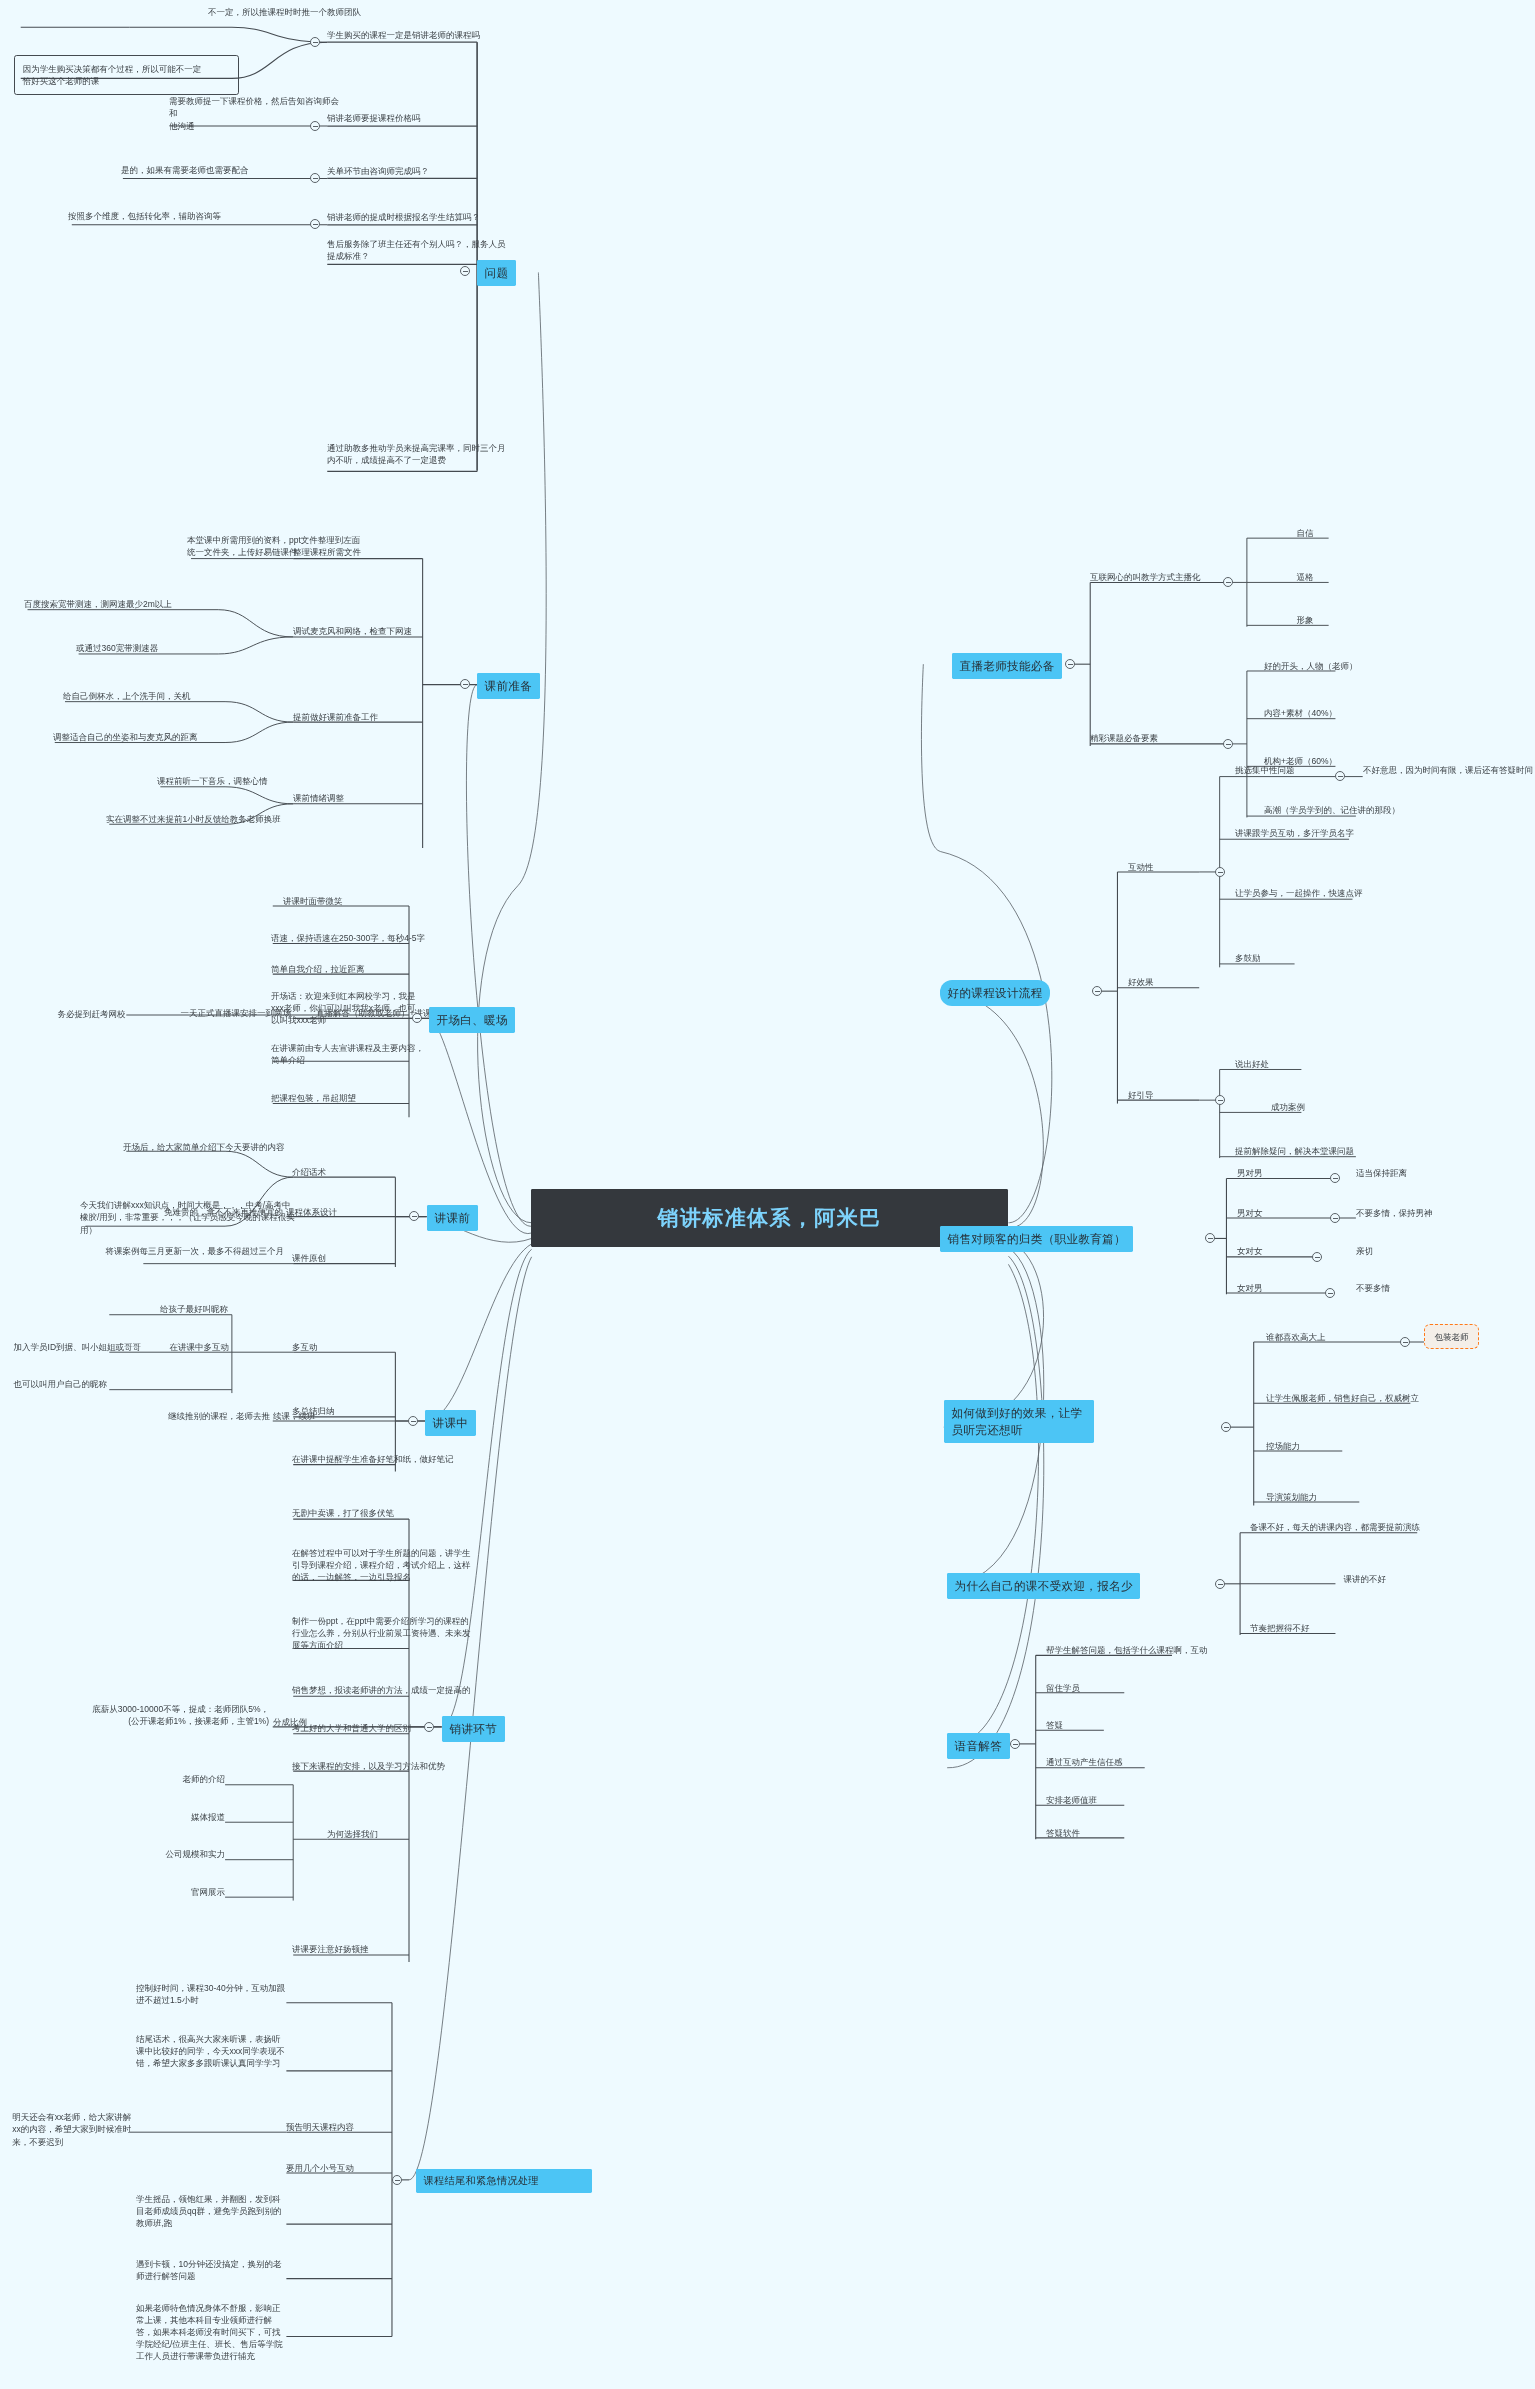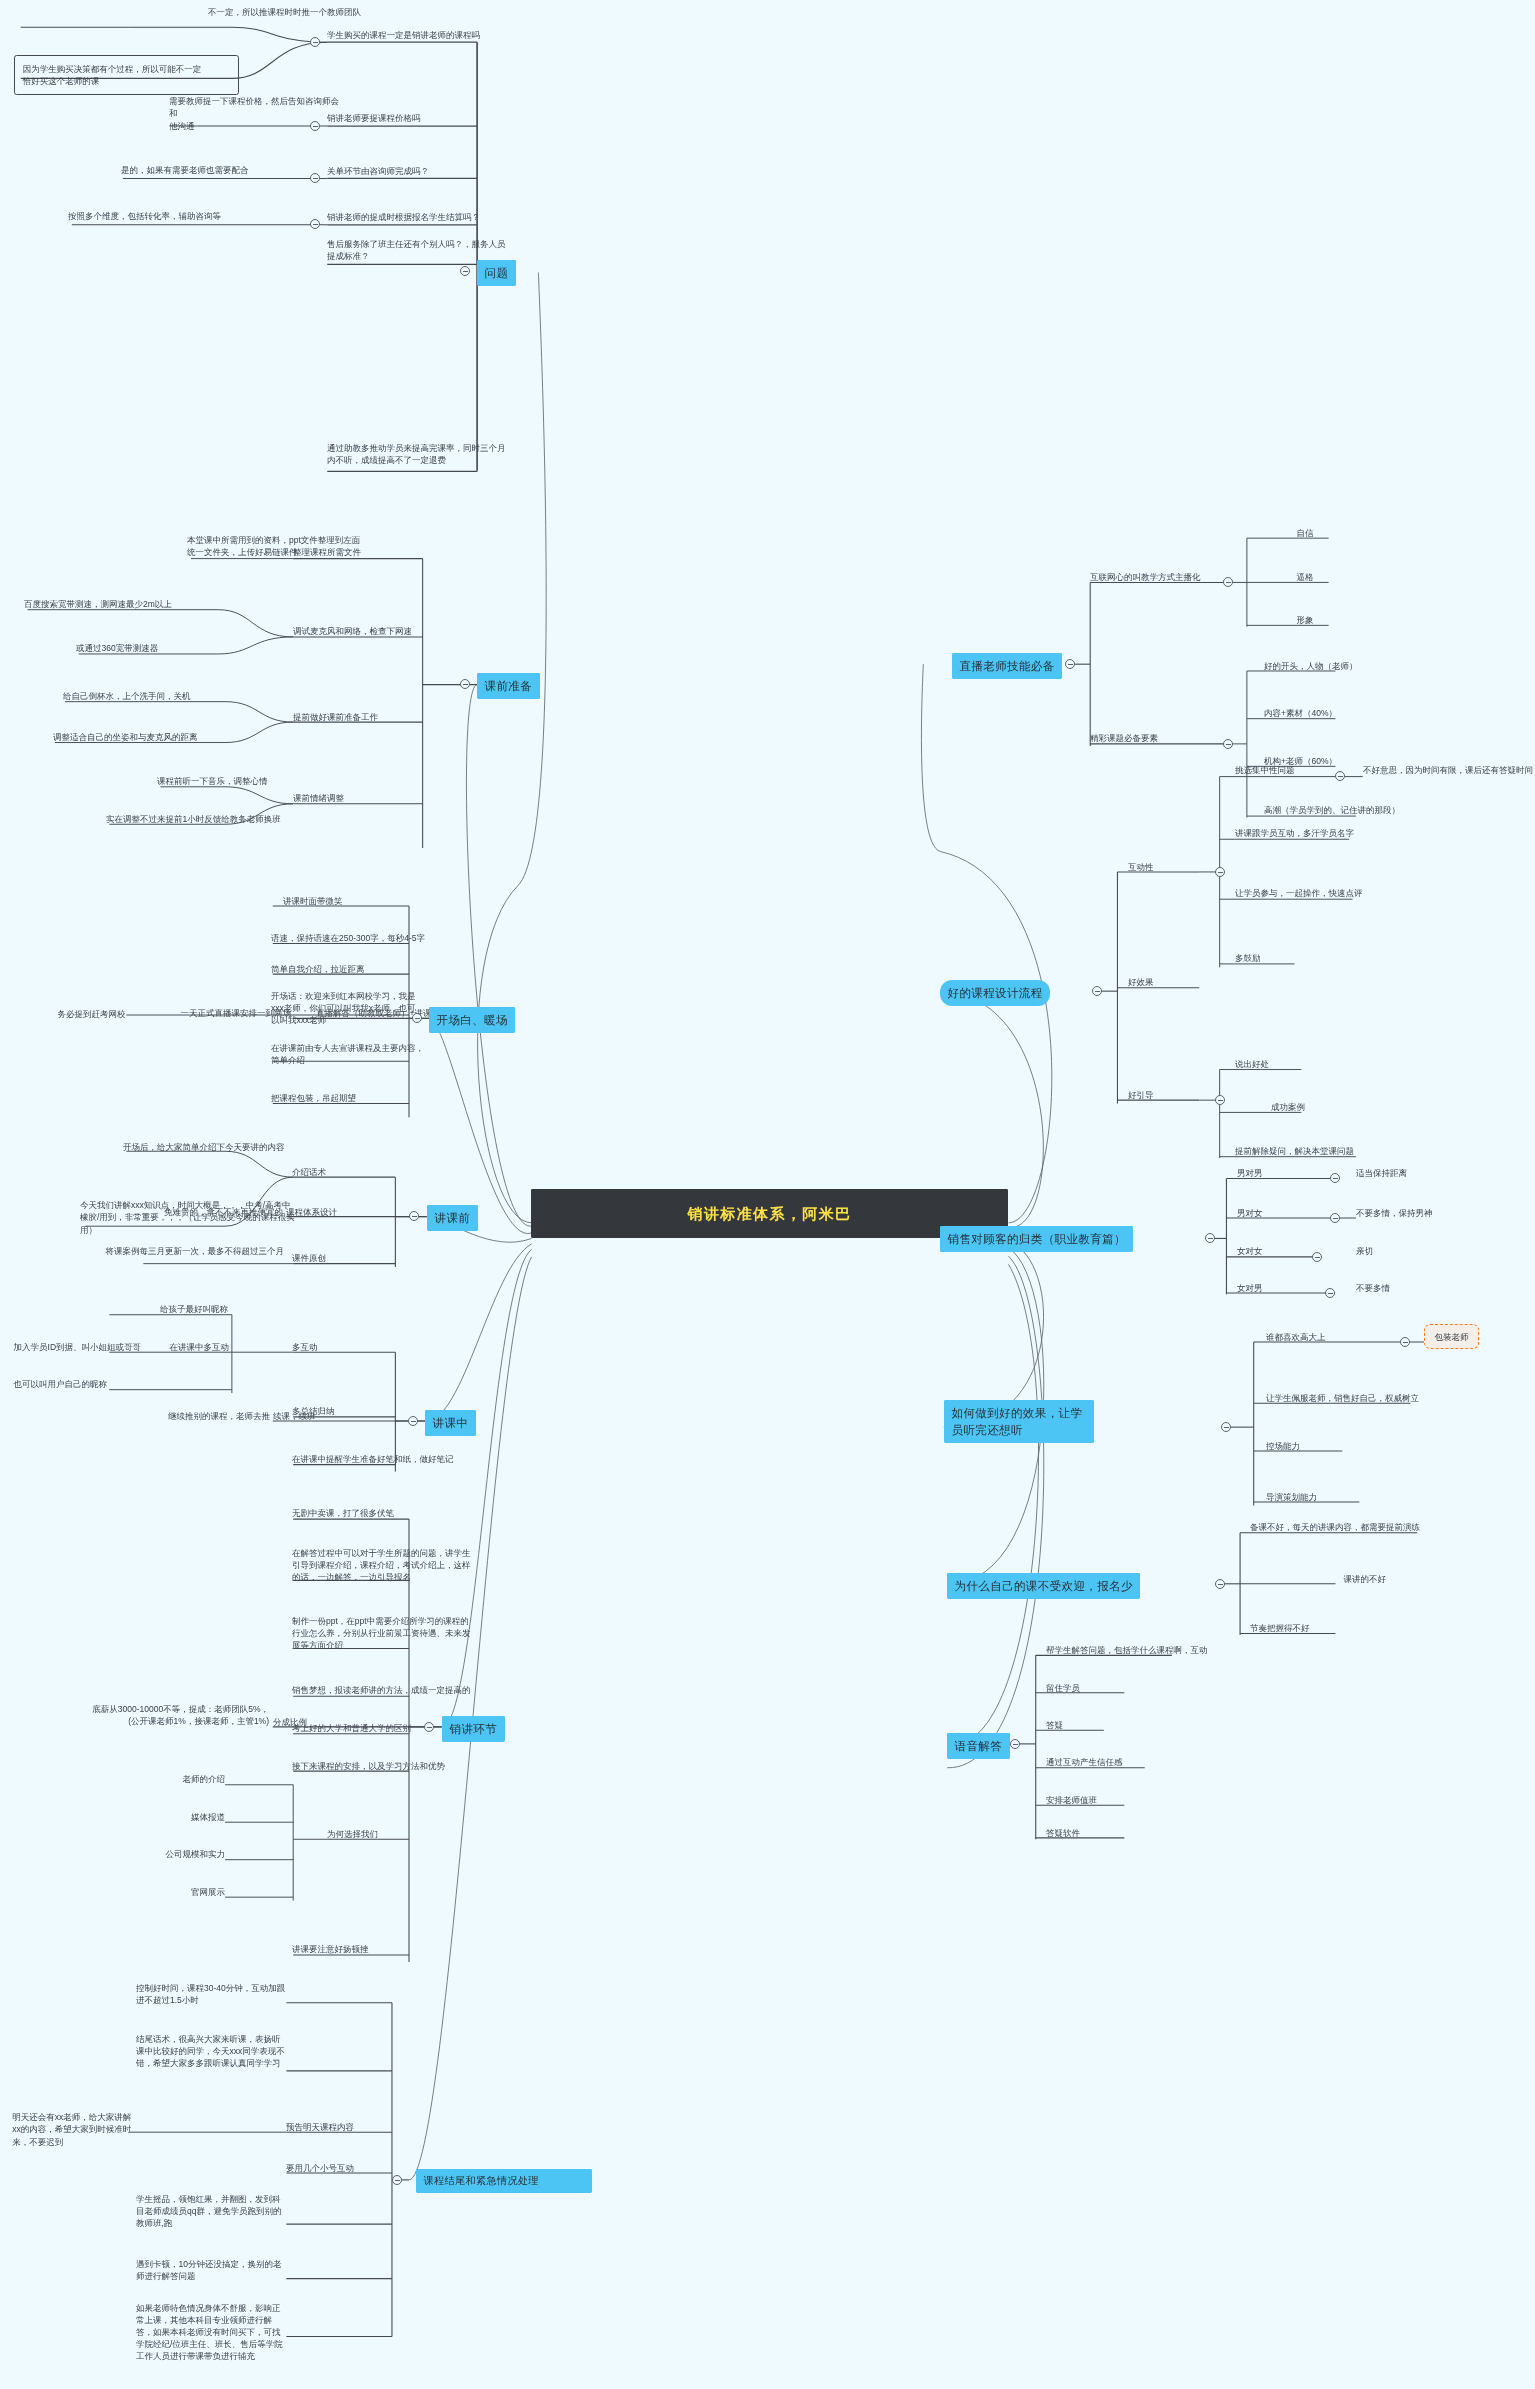--- a/index.html
+++ b/index.html
@@ -11,22 +11,22 @@
     overflow:hidden;
     position:relative;
   }
   #canvas{position:absolute; inset:0;}
   svg#wires{position:absolute;left:0;top:0;width:1536px;height:2389px;pointer-events:none;}
 
   .node{position:absolute;color:#3b4045;line-height:1.45;white-space:pre-line;}
 
   
   .root{
-    background:#34383d;color:#fde047;
-    font-size:15px;font-weight:bold;
+    background:#34383d;color:#7dd3fc;
+    font-size:21px;font-weight:bold;
     padding:13.6px 30px;border-radius:1.4px;
     letter-spacing:1.4px;
     display:flex;align-items:center;justify-content:center;
   }
 
   
   .cat{
     background:#4cc5f5;color:#26323a;
     font-size:11.6px;padding:4.8px 7.5px;border-radius:1.4px;
     letter-spacing:0.3px;

